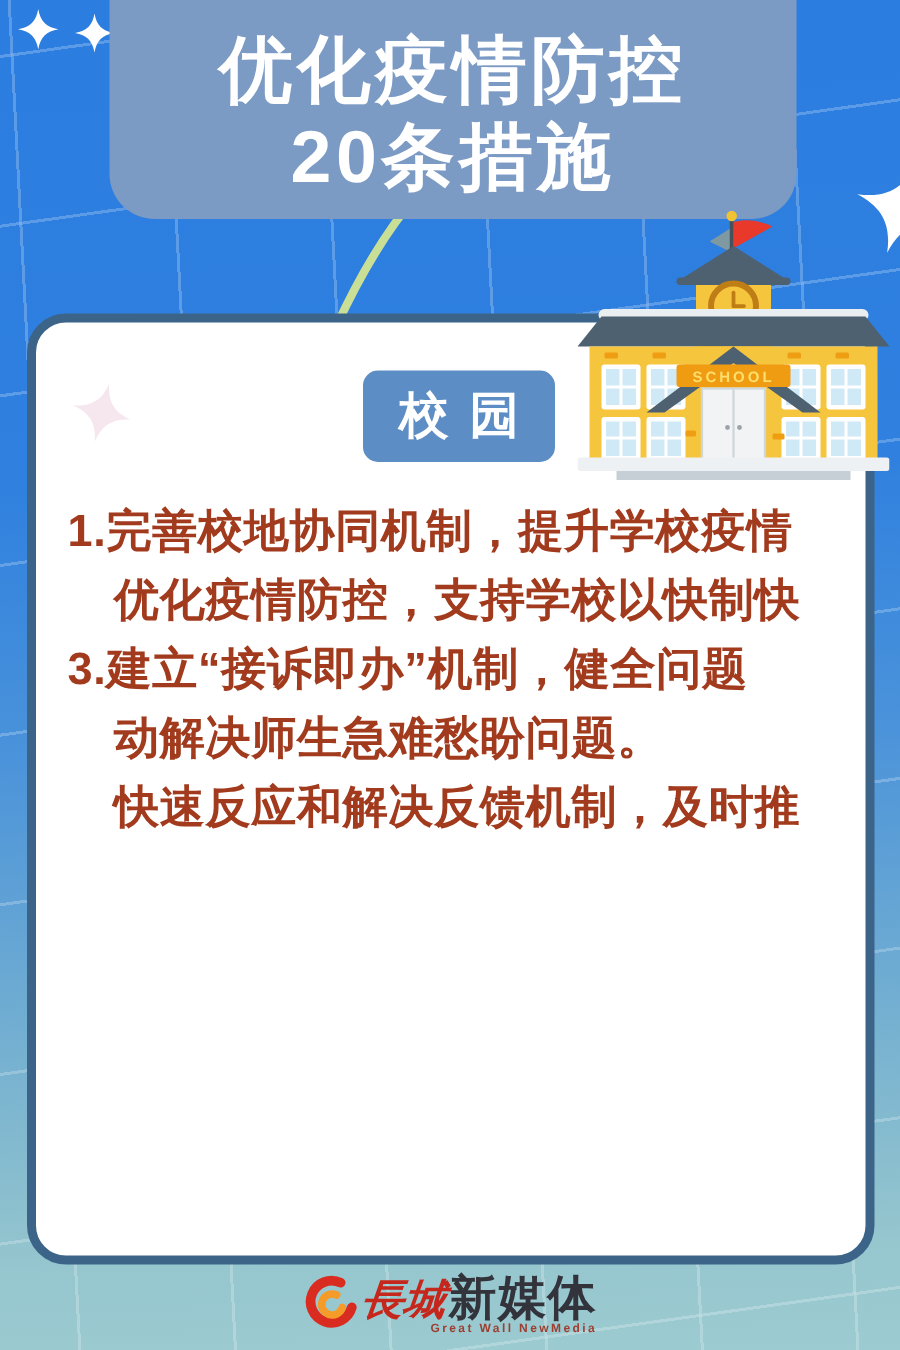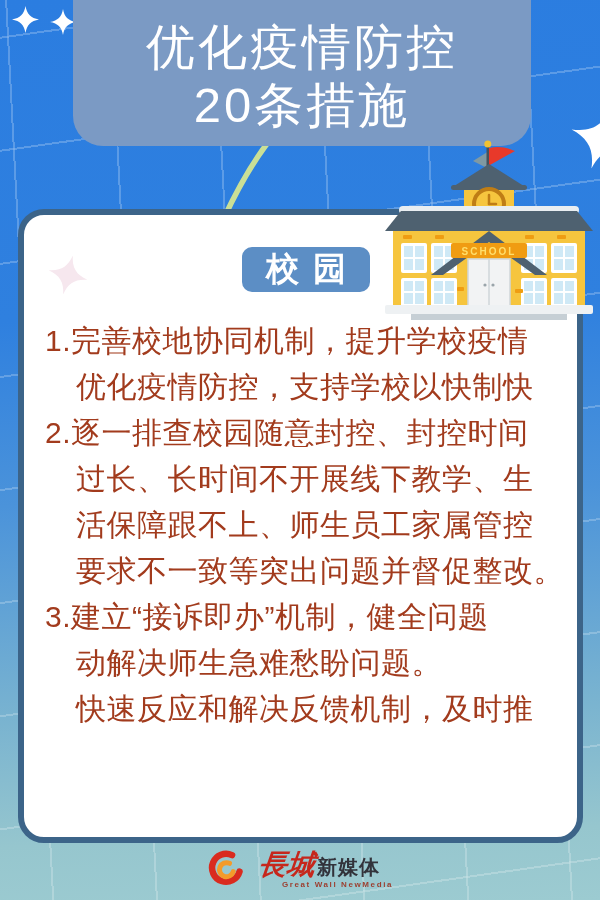--- a/index.html
+++ b/index.html
@@ -17,50 +17,50 @@
     opacity:.5;
   }
   .star{position:absolute;}
   .title-plate{
     position:absolute;left:73px;top:-42px;width:458px;height:188px;
     background:#7b9ac4;border-radius:30px;
     display:flex;flex-direction:column;justify-content:flex-end;align-items:center;
     padding-bottom:12px;box-sizing:border-box;
   }
   .title-line{
-    color:#ffffff;font-weight:400;font-size:49px;line-height:58px;
+    color:#ffffff;font-weight:700;font-size:49px;line-height:58px;
     letter-spacing:3px;text-align:right;white-space:nowrap;
   }
   .green-curve{position:absolute;left:210px;top:98px;}
   .card{
     position:absolute;left:18px;top:209px;width:553px;height:622px;
     background:#ffffff;border:6px solid #3c6489;border-radius:26px;
   }
   .badge{
-    position:absolute;left:242px;top:247px;width:128px;height:45px;
+    position:absolute;left:242px;top:247px;width:128px;height:61px;
     background:#5c8ec5;border-radius:10px;
     display:flex;align-items:center;justify-content:center;
     color:#fff;font-size:33px;font-weight:700;letter-spacing:14px;text-indent:14px;
     white-space:nowrap;
   }
   .school{position:absolute;left:385px;top:139px;}
-  .content{position:absolute;left:45px;top:318px;width:540px;color:#a23b1d;font-weight:400;}
+  .content{position:absolute;left:45px;top:332px;width:540px;color:#a23b1d;font-weight:700;}
   .t-line{font-size:30px;line-height:46px;white-space:nowrap;letter-spacing:.5px;}
   .t-line.cont{padding-left:31px;}
   .footer{
     position:absolute;left:0;right:0;top:850px;
     display:flex;justify-content:center;align-items:flex-start;gap:3px;
   }
   .brand{display:flex;flex-direction:column;align-items:center;}
   .brand-cn{display:flex;align-items:baseline;line-height:30px;}
   .brand-script{
     font-family:"Liberation Serif",serif;font-style:italic;font-weight:700;
     font-size:28px;color:#c6271c;transform:skewX(-6deg);margin-right:2px;
   }
-  .brand-bold{font-size:20px;font-weight:900;color:#32333b;letter-spacing:1px;}
+  .brand-bold{font-size:32px;font-weight:900;color:#32333b;letter-spacing:1px;}
   .brand-en{
     font-size:8px;font-weight:700;color:#9c3f30;letter-spacing:1.6px;
     margin-top:-2px;align-self:flex-end;white-space:nowrap;margin-left:36px;
   }
 </style>
 </head>
 <body>
 
 <div class="poster">
 
@@ -196,26 +196,20 @@
     <rect x="0" y="166" width="208" height="9" rx="2" fill="#eef1f3"></rect>
     <rect x="26" y="175" width="156" height="6" fill="#c6cfd5"></rect>
   </svg>
 
   <div class="content">
     <div>
       <div class="t-line">1.完善校地协同机制，提升学校疫情</div>
       <div class="t-line cont">优化疫情防控，支持学校以快制快</div>
     </div>
     <div>
-      <div class="t-line">2.逐一排查校园随意封控、封控时间</div>
-      <div class="t-line cont">过长、长时间不开展线下教学、生</div>
-      <div class="t-line cont">活保障跟不上、师生员工家属管控</div>
-      <div class="t-line cont">要求不一致等突出问题并督促整改。</div>
-    </div>
-    <div>
       <div class="t-line">3.建立“接诉即办”机制，健全问题</div>
       <div class="t-line cont">动解决师生急难愁盼问题。</div>
       <div class="t-line cont">快速反应和解决反馈机制，及时推</div>
     </div>
   </div>
 
   <div class="footer">
     <svg width="36" height="38" viewBox="0 0 36 36">
       <g transform="rotate(-18 18 18)">
         <path d="M29 7 A14 14 0 1 0 31 25" stroke="#d92b1f" stroke-width="6.5" fill="none" stroke-linecap="round"></path>

